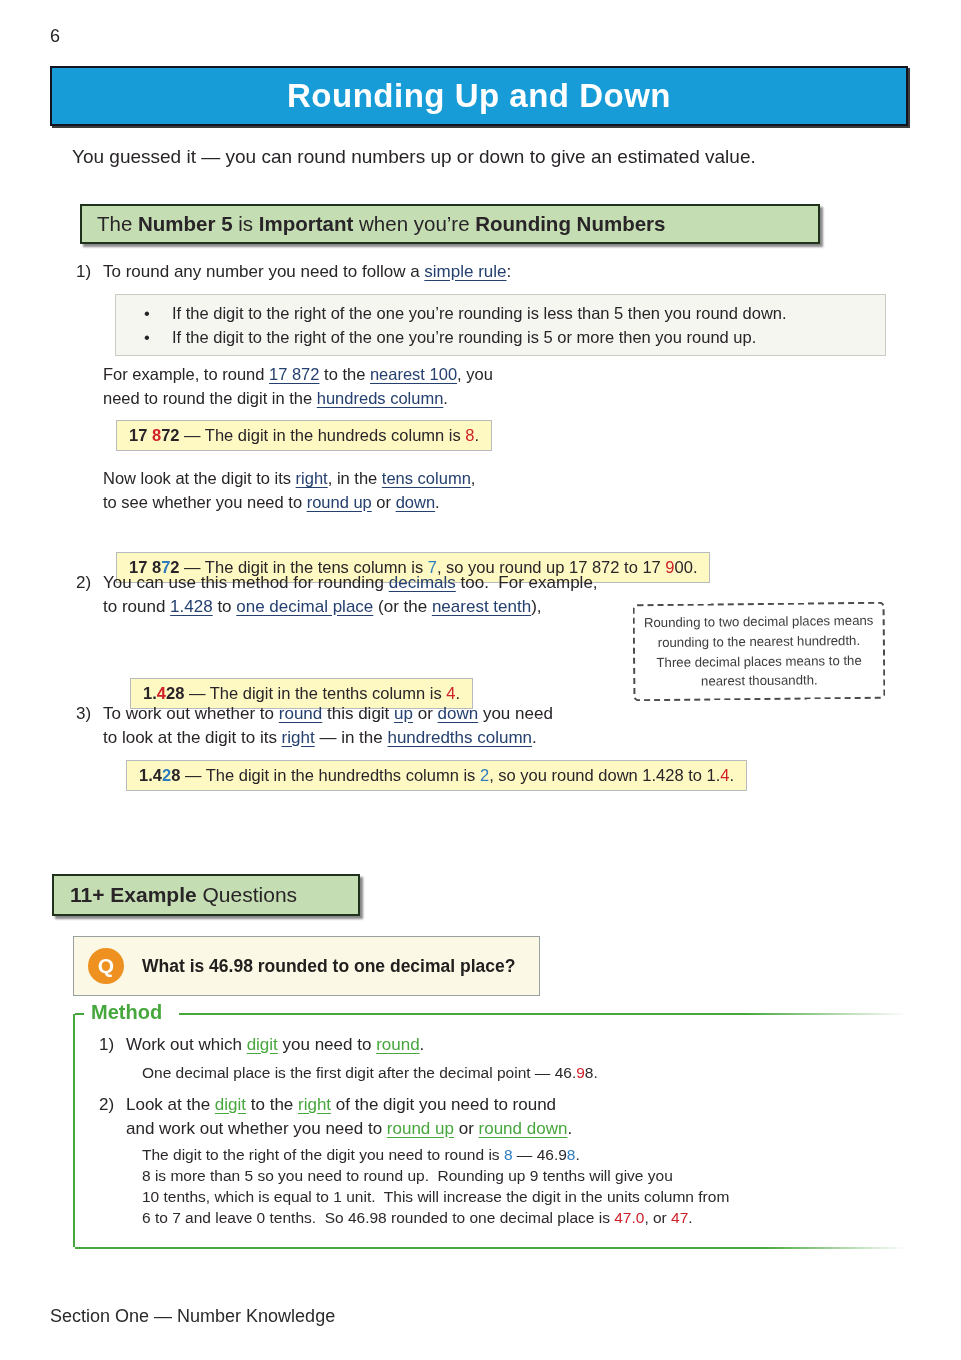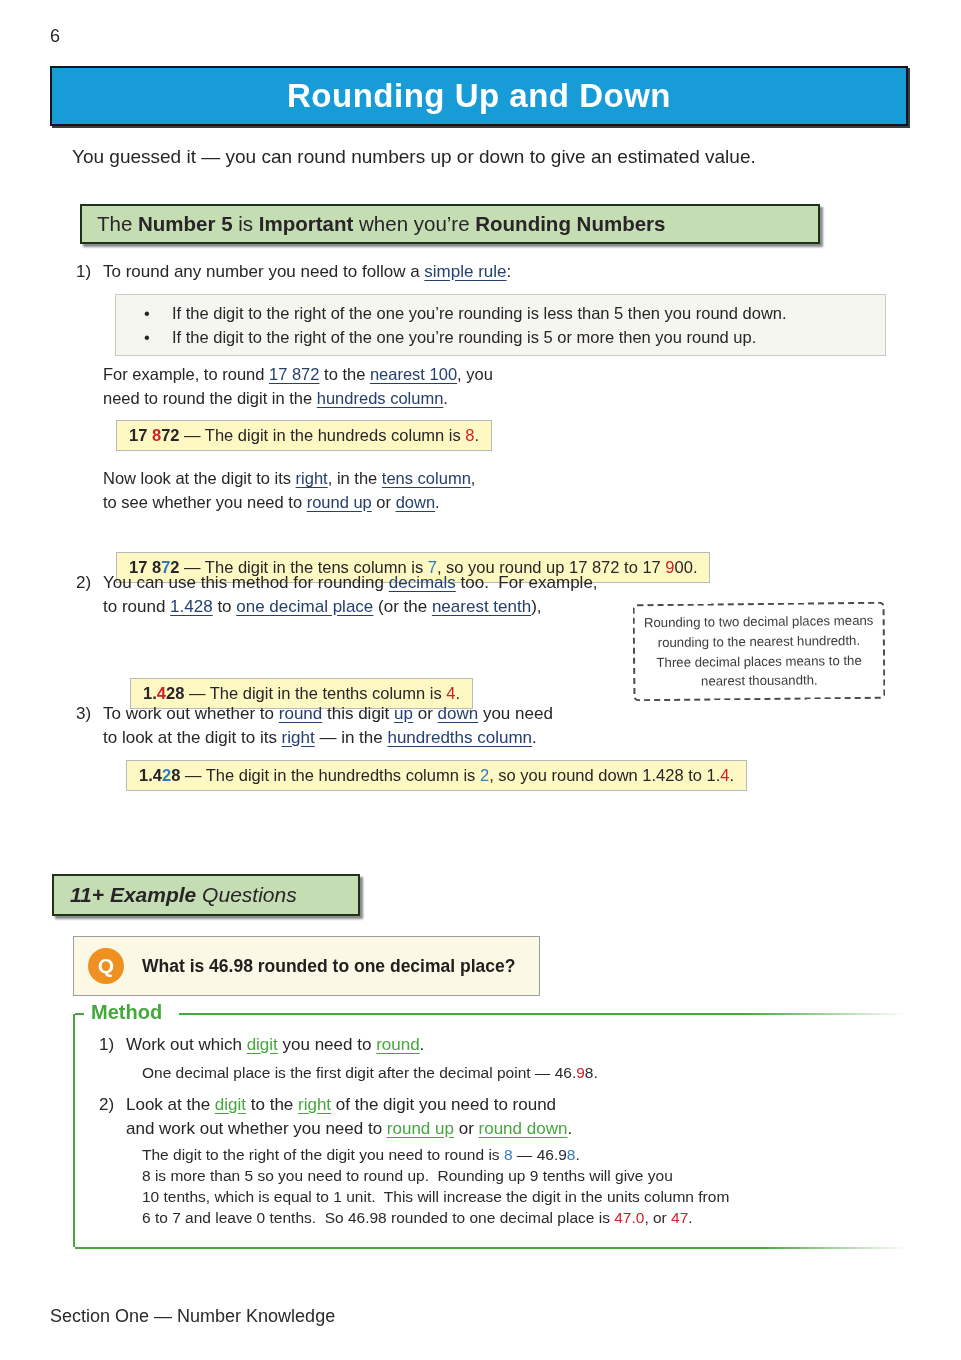--- a/index.html
+++ b/index.html
@@ -22,21 +22,21 @@
     border:2px solid #141420;box-shadow:2px 2px 0 #3c3c3c;
     display:flex;align-items:center;justify-content:center;
   }
   .title-bar span{color:#ffffff;font-weight:bold;font-size:33px;letter-spacing:.5px;}
   .intro{left:72px;top:146px;font-size:19px;}
 
   .green-box{
     background:#c4ddb2;border:2px solid #20321c;box-shadow:3px 3px 2px rgba(40,40,40,.55);
   }
   .section-heading{left:52px;top:204px;width:706px;padding:6px 15px;font-size:20.5px;white-space:nowrap;margin-left:28px;}
-  .examples-heading{left:52px;top:874px;width:272px;padding:7px 16px;font-size:21px;white-space:nowrap;font-style:italic;}
+  .examples-heading{left:52px;top:874px;width:272px;padding:7px 16px;font-size:21px;white-space:nowrap;}
 
   .list-item{display:flex;font-size:17px;line-height:23.5px;}
   .list-item .num{width:19px;flex:0 0 19px;margin-right:8px;}
   .item-1{left:76px;top:260px;}
   .item-2{left:76px;top:571px;}
   .item-3{left:76px;top:702px;}
 
   .bullet-box{
     left:115px;top:294px;width:741px;background:#f6f6f1;border:1px solid #cbcbc3;
     padding:6px 6px 6px 22px;font-size:16.5px;line-height:24px;

